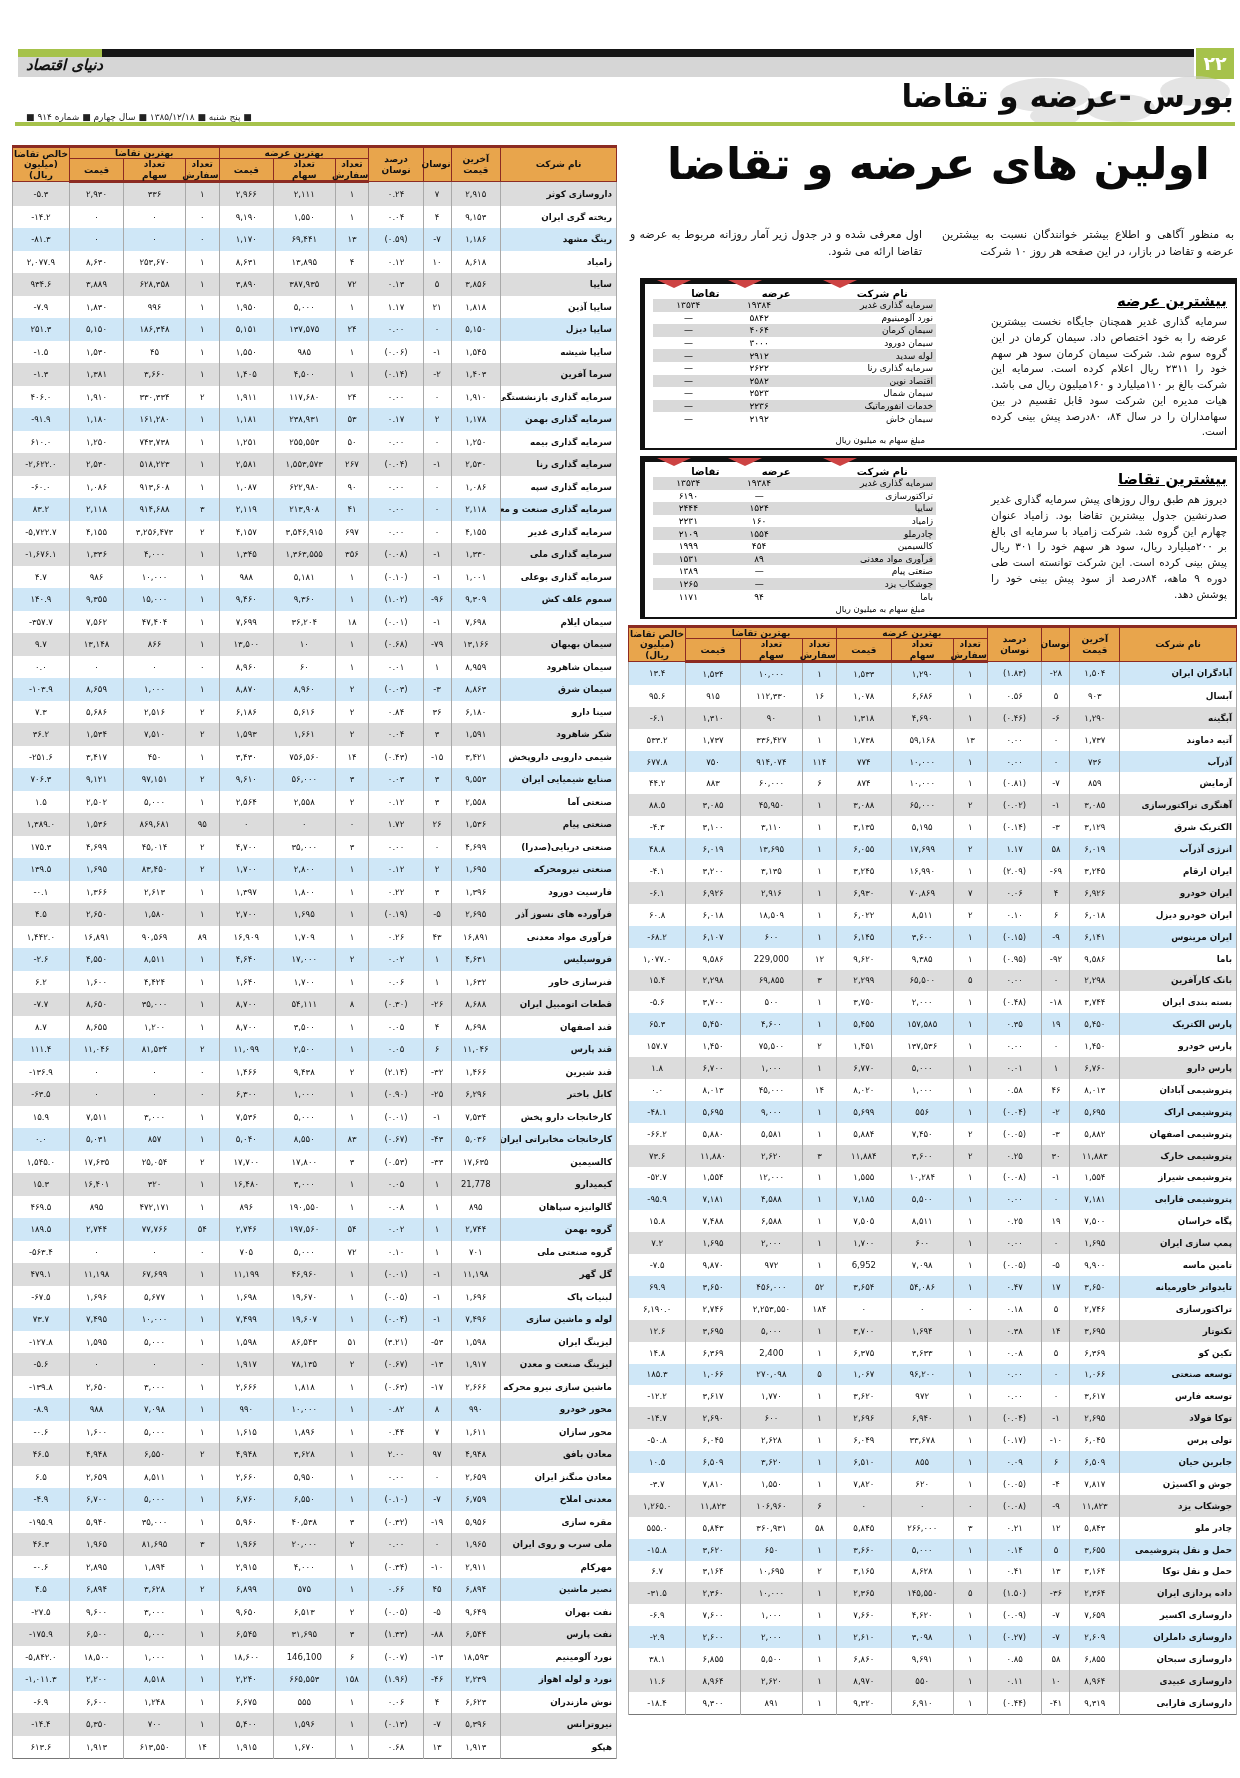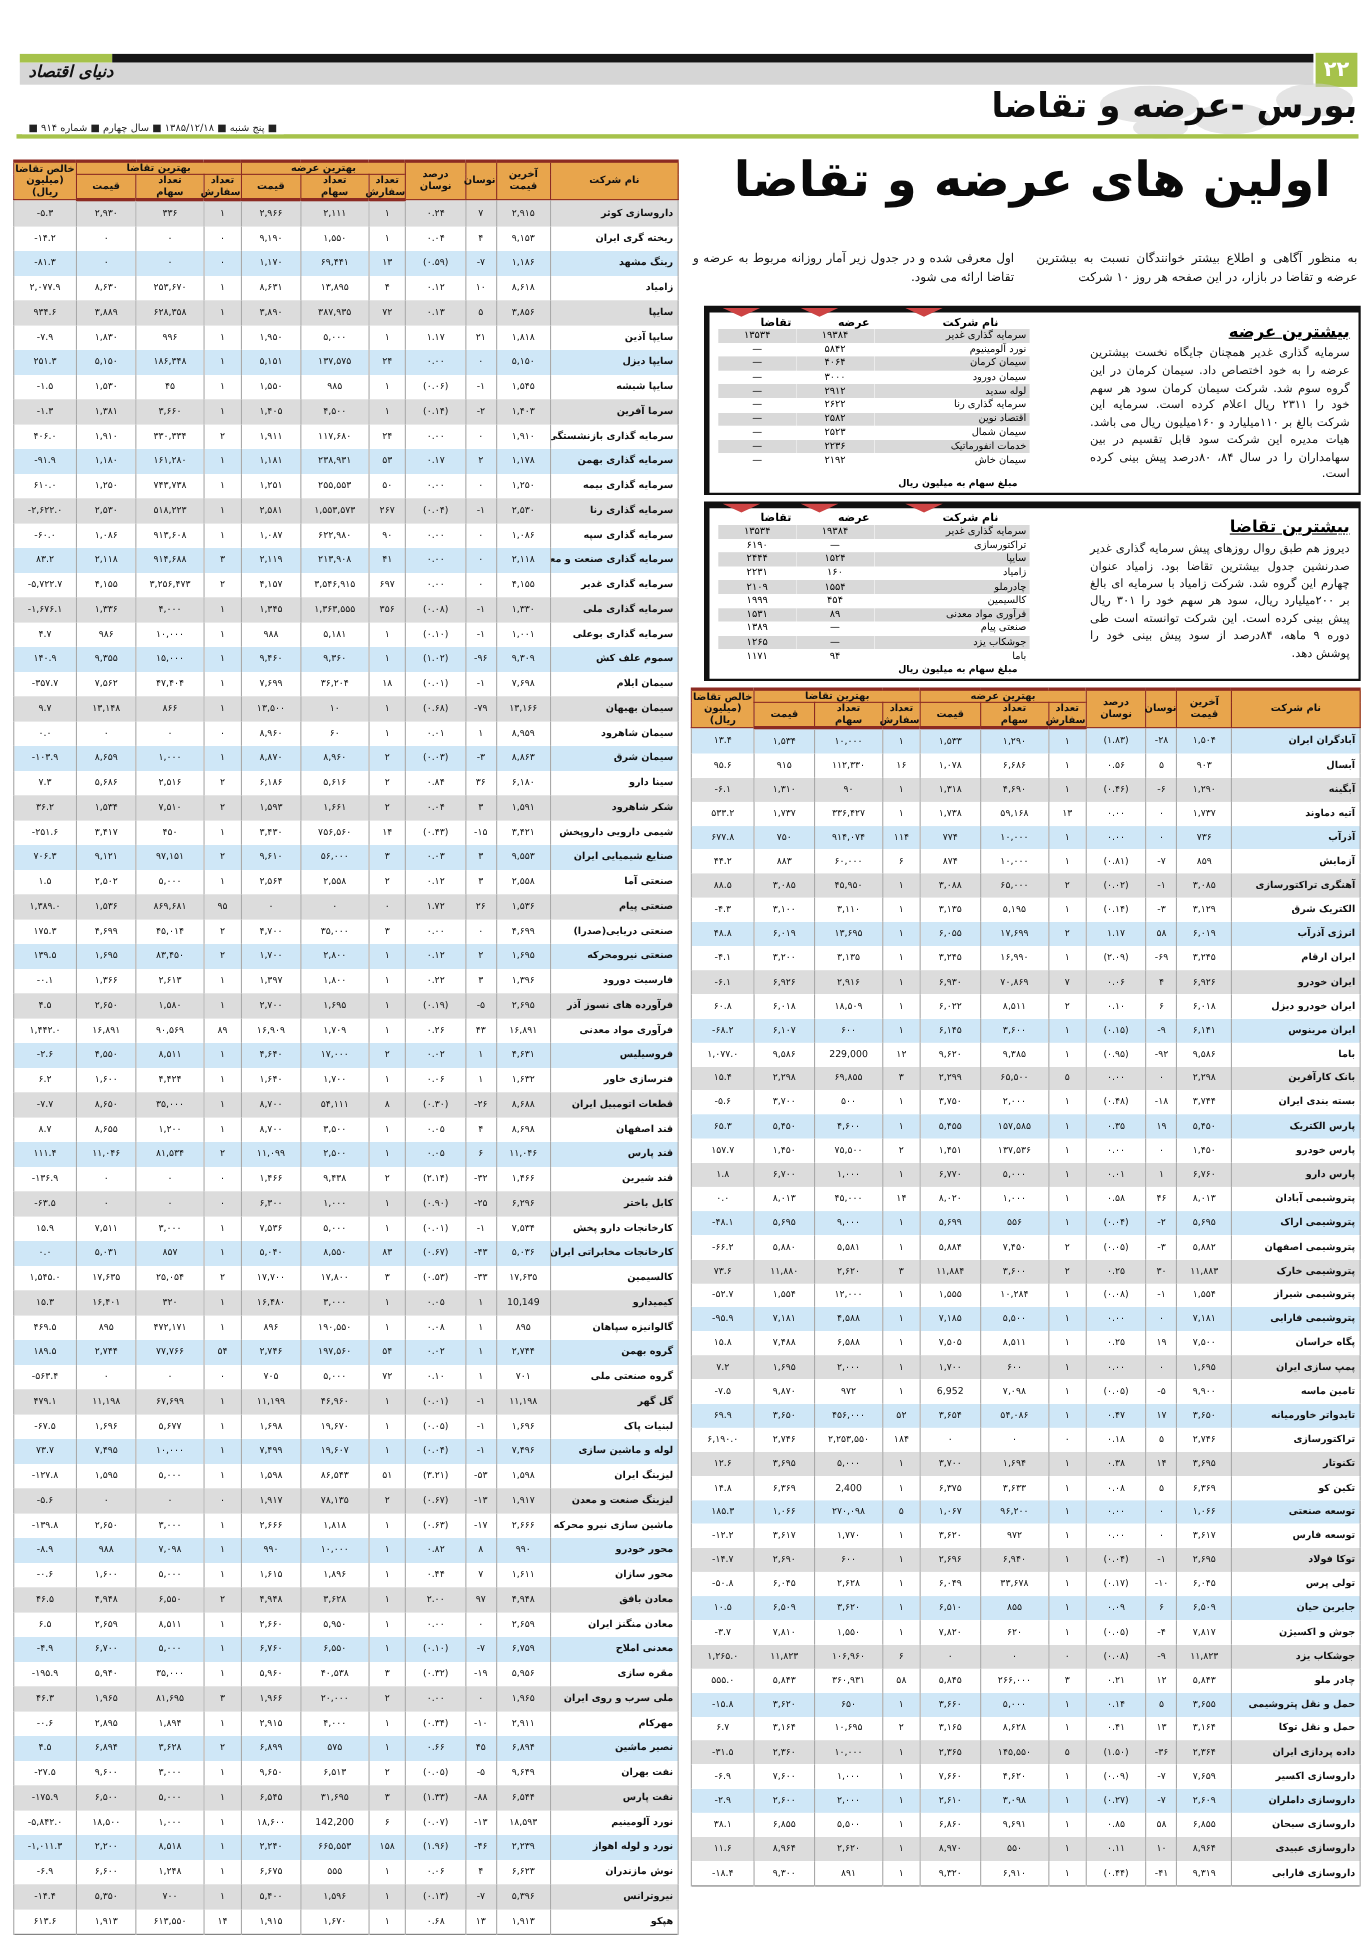--- a/index.html
+++ b/index.html
@@ -24,21 +24,21 @@
   .intro{top:226px;width:292px;font-size:11px;line-height:1.55;text-align:justify;color:#111;font-weight:500;}
   .intro.r{right:6px;} .intro.l{right:318px;}
   
   .box{left:640px;width:597px;background:#fff;border:2px solid #111;
        border-top:6px solid #111;border-left:5px solid #111;box-sizing:border-box;padding:4px 8px 3px 8px;}
   .box1{top:278px;height:172px;} .box2{top:456px;height:163px;}
   .box-flex{display:flex;flex-direction:row;gap:8px;height:100%;}
   .box-text{width:288px;padding-top:2px;}
   .box-heading{font-size:15px;font-weight:900;text-decoration:underline;margin:2px 0 4px 0;}
   .box-par{font-size:10.5px;line-height:1.5;text-align:justify;color:#111;margin-left:47px;}
-  .box-note{position:absolute;bottom:3px;right:310px;font-size:8.5px;font-weight:bold;}
+  .box-note{position:absolute;bottom:3px;right:310px;font-size:8.5px;font-weight:normal;}
   .mini-wrap{width:288px;}
   table.mini{width:100%;border-collapse:collapse;table-layout:fixed;direction:rtl;}
   table.mini th{font-size:10px;font-weight:bold;padding:0;vertical-align:top;}
   .arr{width:0;height:0;border-right:17px solid transparent;border-left:17px solid transparent;
        border-top:8px solid #cd4343;margin:1px auto 2px auto;}
   table.mini td{font-size:9px;height:12.6px;padding:0 3px;white-space:nowrap;overflow:hidden;}
   table.mini td.nm{text-align:right;}
   table.mini td.vl{text-align:center;direction:ltr;}
   
   .bigtable{box-sizing:border-box;}
@@ -1544,21 +1544,21 @@
           <td class="num">۳</td>
           <td class="num">۱۷,۸۰۰</td>
           <td class="num">۱۷,۷۰۰</td>
           <td class="num">۲</td>
           <td class="num">۲۵,۰۵۴</td>
           <td class="num">۱۷,۶۳۵</td>
           <td class="num">۱,۵۴۵.۰</td>
         </tr>
         <tr style="background: rgb(220, 220, 220);">
           <td class="nm">کیمیدارو</td>
-          <td class="num">10,149</td>
+          <td class="num">21,778</td>
           <td class="num">۱</td>
           <td class="num">۰.۰۵</td>
           <td class="num">۱</td>
           <td class="num">۳,۰۰۰</td>
           <td class="num">۱۶,۴۸۰</td>
           <td class="num">۱</td>
           <td class="num">۳۲۰</td>
           <td class="num">۱۶,۴۰۱</td>
           <td class="num">۱۵.۳</td>
         </tr>
@@ -1821,21 +1821,21 @@
           <td class="num">۵,۰۰۰</td>
           <td class="num">۶,۵۰۰</td>
           <td class="num">-۱۷۵.۹</td>
         </tr>
         <tr style="background: rgb(255, 255, 255);">
           <td class="nm">نورد آلومینیم</td>
           <td class="num">۱۸,۵۹۳</td>
           <td class="num">-۱۳</td>
           <td class="num">(۰.۰۷)</td>
           <td class="num">۶</td>
-          <td class="num">142,200</td>
+          <td class="num">146,100</td>
           <td class="num">۱۸,۶۰۰</td>
           <td class="num">۱</td>
           <td class="num">۱,۰۰۰</td>
           <td class="num">۱۸,۵۰۰</td>
           <td class="num">-۵,۸۴۲.۰</td>
         </tr>
         <tr style="background: rgb(207, 231, 247);">
           <td class="nm">نورد و لوله اهواز</td>
           <td class="num">۲,۲۳۹</td>
           <td class="num">-۴۶</td>

